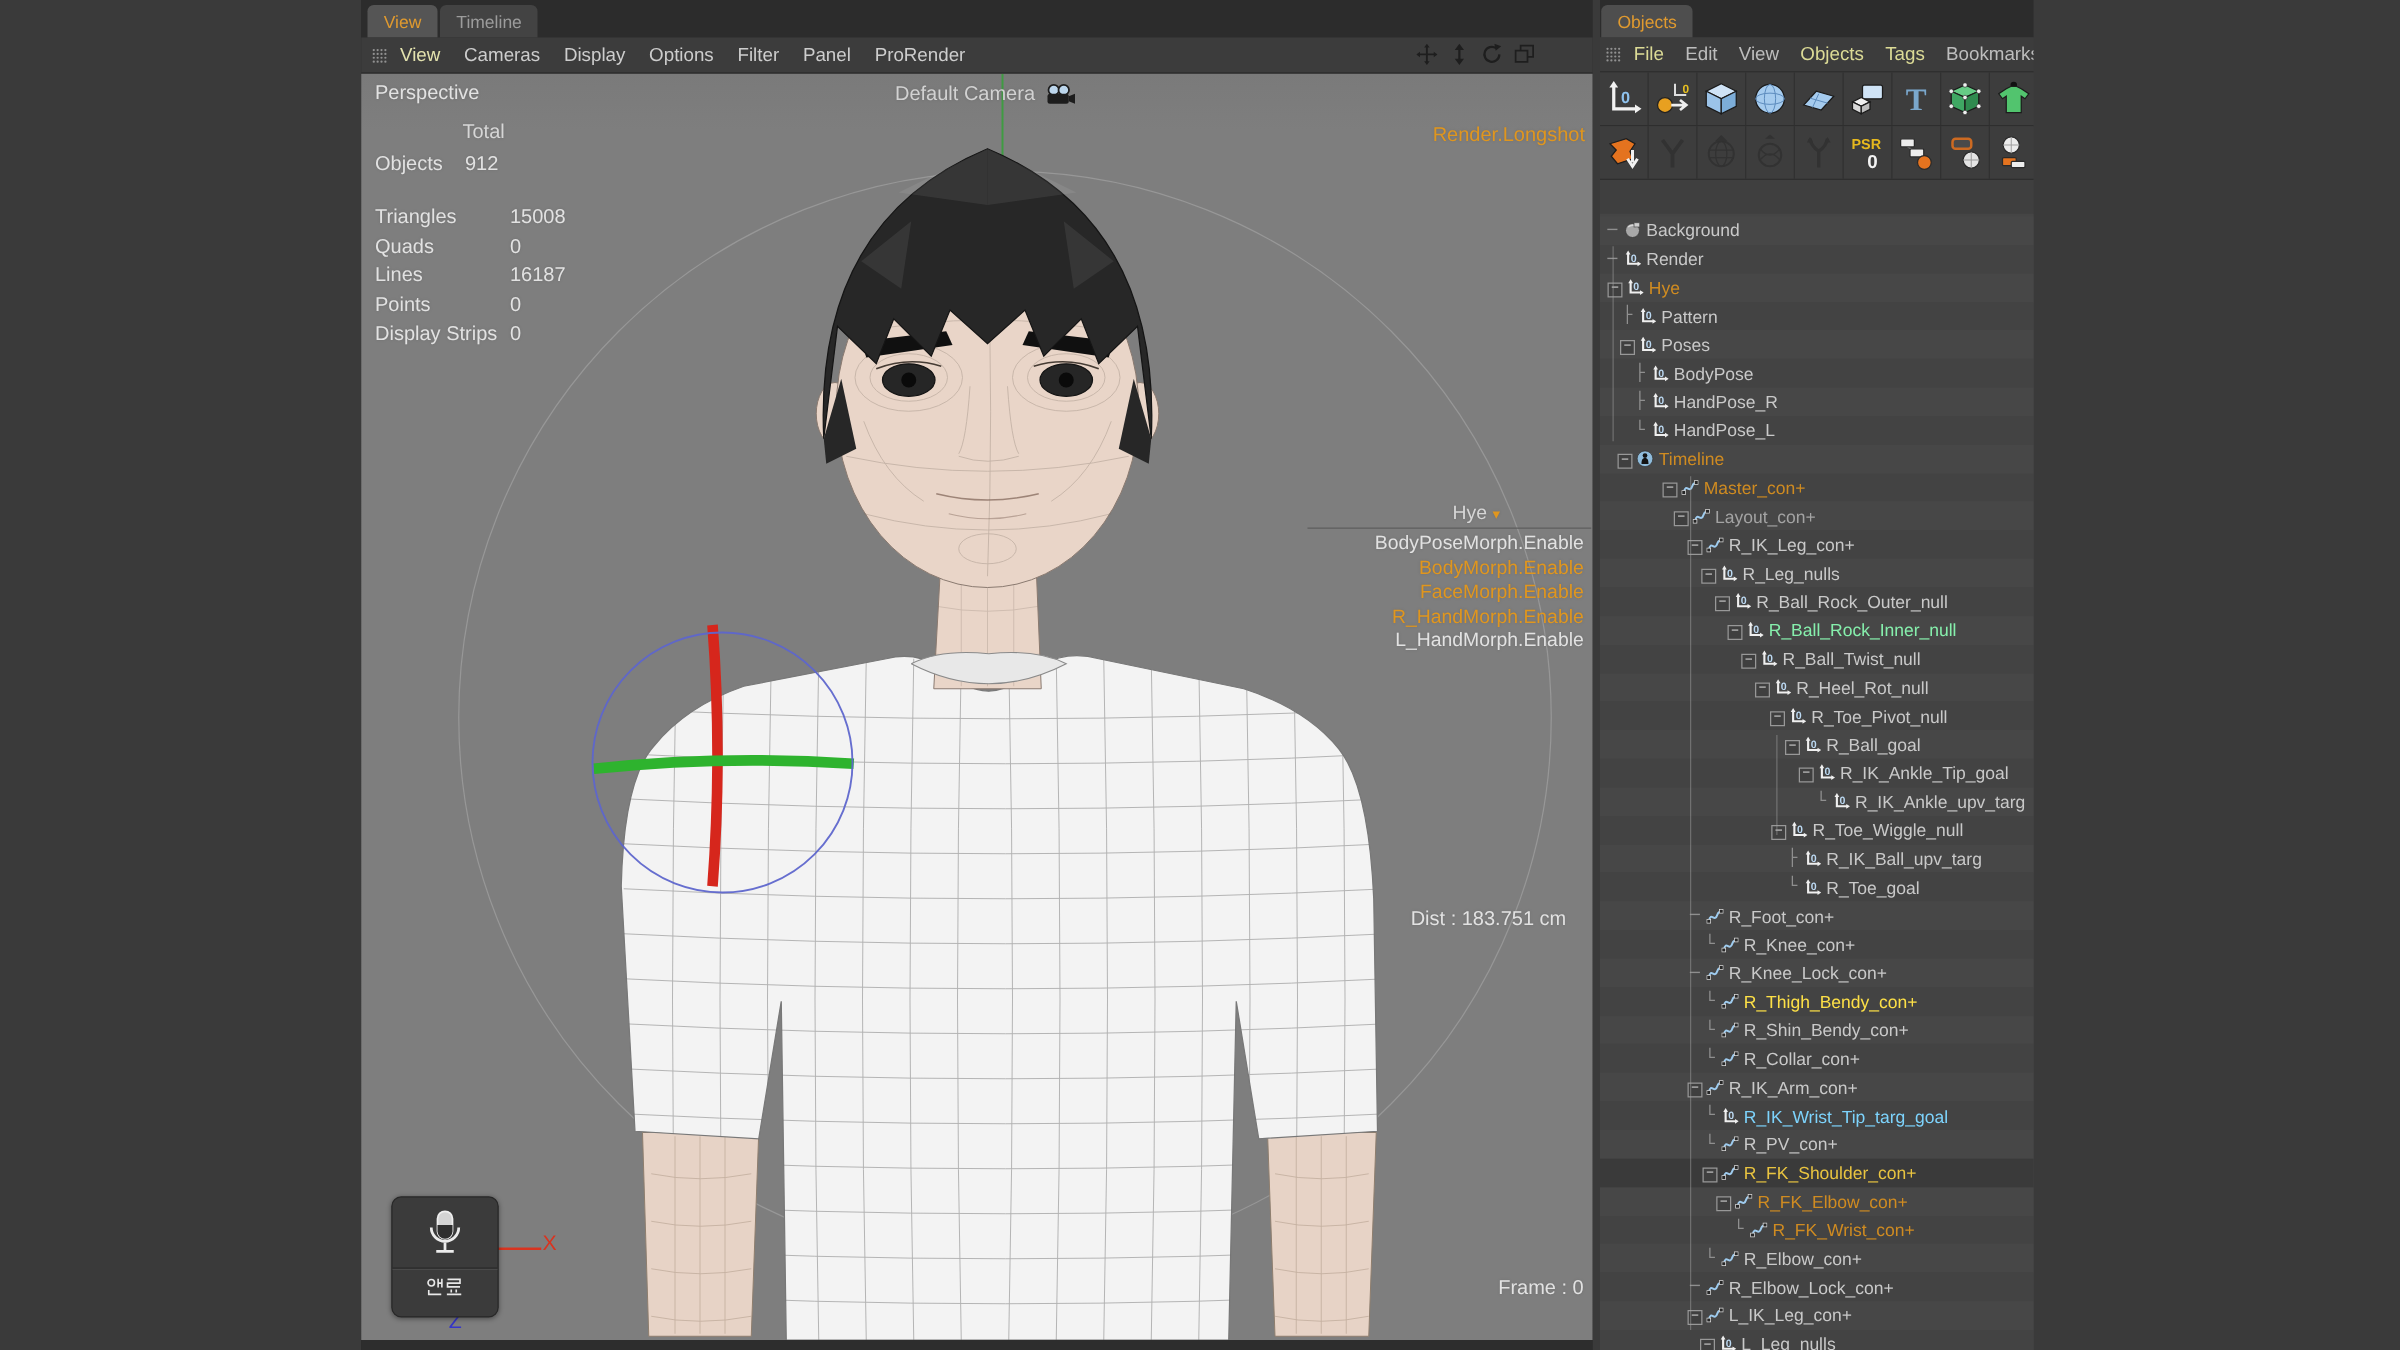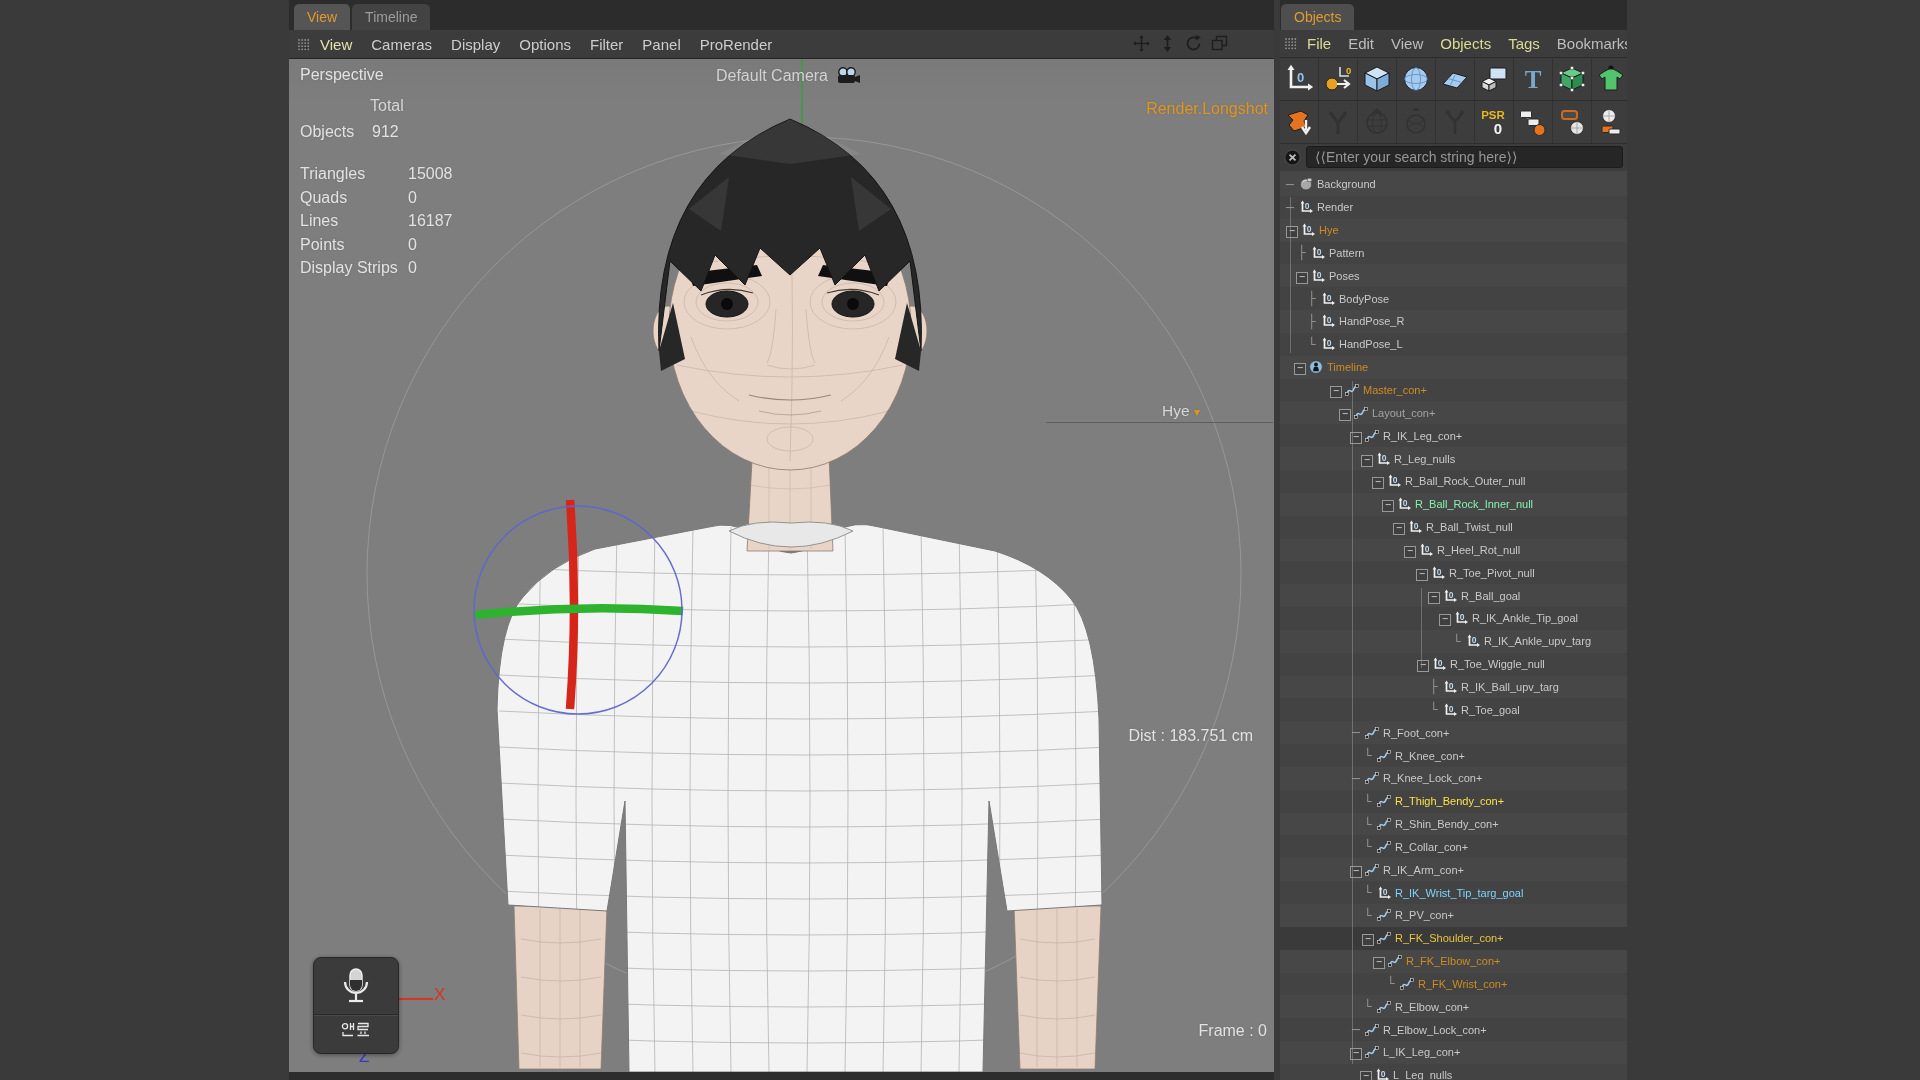--- a/index.html
+++ b/index.html
@@ -47,21 +47,21 @@
   .toolcell{width:38px;height:42px;border-right:1px solid #313131;display:flex;align-items:center;justify-content:center;flex:none;}
   #searchbar{position:absolute;left:0;top:144px;width:100%;height:26px;background:#3c3c3c;display:flex;align-items:center;padding:0 4px;box-sizing:border-box;gap:5px;}
   #searchinput{flex:1;height:20px;background:#262626;border:1px solid #1c1c1c;border-radius:3px;color:#999999;font-size:14px;padding:0 8px;font-family:"Liberation Sans","DejaVu Sans",sans-serif;outline:none;}
   #searchinput::placeholder{color:#969696;}
   #tree{position:absolute;left:0;top:171px;width:100%;bottom:0;background:#454545;overflow:hidden;padding-top:2px;box-sizing:border-box;}
   .trow{height:22.85px;display:flex;align-items:center;white-space:nowrap;overflow:hidden;}
   .tpad{flex:none;}
   .texp{flex:none;width:14px;text-align:center;font-family:"DejaVu Sans Mono",monospace;font-size:13px;color:#8f8f8f;}
   .expbox{display:inline-block;width:10px;height:10px;line-height:8px;font-size:10px;text-align:center;border:1px solid #989898;background:#3f3f3f;color:#d0d0d0;box-sizing:content-box;}
   .ticon{flex:none;width:15px;display:inline-flex;margin:0 3px 0 2px;}
-  .tlabel{font-size:11px;}
+  .tlabel{font-size:14px;}
   .guide{position:absolute;width:1px;background:rgba(165,165,165,.45);}
   svg{display:block;}
 </style>
 </head>
 <body>
 
 <div id="stage">
 
   <div id="vpwin">
     <div id="vptabs">
@@ -282,20 +282,27 @@
               <polygon points="19,10 24,8 24,16 19,14" fill="#1d1d1d"></polygon>
             </svg>
           </span>
       </div>
       <div class="hud orange" style="right:6px;top:41px;">Render.Longshot</div>
 
       <div id="morphtitle" class="hud" style="right:74px;top:343px;">
         <span>Hye</span> <span class="arrow">▾</span>
       </div>
       <div id="morphsep"></div>
+      <div id="morphlist" class="hud" style="right:7px;top:366px;">
+          <div class="morph">BodyPoseMorph.Enable</div>
+          <div class="morph accent">BodyMorph.Enable</div>
+          <div class="morph accent">FaceMorph.Enable</div>
+          <div class="morph accent">R_HandMorph.Enable</div>
+          <div class="morph">L_HandMorph.Enable</div>
+        </div>
 
       <div class="hud" style="right:21px;top:668px;">Dist : 183.751 cm</div>
       <div class="hud" style="right:7px;top:963px;">Frame : 0</div>
 
       <div class="axis-x-line"></div>
       <div class="axis-x-label">X</div>
       <div class="axis-z-label">Z</div>
 
       <div id="micbtn" aria-label="완료">
         <span class="micico">
@@ -490,29 +497,20 @@
         </span>
         <span class="toolcell">
           <svg width="30" height="30" viewBox="0 0 30 30">
             <circle cx="13" cy="9" r="6.5" fill="#ececec" stroke="#2a2a2a"></circle>
             <path d="M6.5,9 H19.5 M13,2.5 V15.5" stroke="#a0a0a0" stroke-width="0.8"></path>
             <rect x="6" y="19" width="11" height="6.5" rx="1" fill="#e4731f" stroke="#2a2a2a"></rect>
             <rect x="13" y="22" width="11" height="5" rx="1" fill="#ededed" stroke="#2a2a2a"></rect>
           </svg>
         </span>
       </div>
-    <div id="searchbar">
-      <span style="display:inline-flex;">
-        <svg width="17" height="17" viewBox="0 0 16 16">
-          <circle cx="8" cy="8" r="7.2" fill="#161616" stroke="#4a4a4a"></circle>
-          <path d="M5.2,5.2 L10.8,10.8 M10.8,5.2 L5.2,10.8" stroke="#c0c0c0" stroke-width="1.6"></path>
-        </svg>
-      </span>
-      <input id="searchinput" type="text" placeholder="⟨⟨Enter your search string here⟩⟩" style="">
-    </div>
     <div id="tree">
       <div class="guide" style="left:10px;top:26px;height:156px;"></div>
       <div class="guide" style="left:72px;top:210px;height:683px;"></div>
       <div class="guide" style="left:141px;top:417px;height:80px;"></div>
     <div class="trow" style="background: rgb(71, 71, 71);">
           <span class="tpad" style="width: 3px;"></span>
           <span class="texp">─</span>
           <span class="ticon">
             <svg width="14" height="14" viewBox="0 0 14 14">
               <circle cx="7" cy="7.4" r="5.6" fill="#a8a8a8" stroke="#3a3a3a" stroke-width="0.7"></circle>

